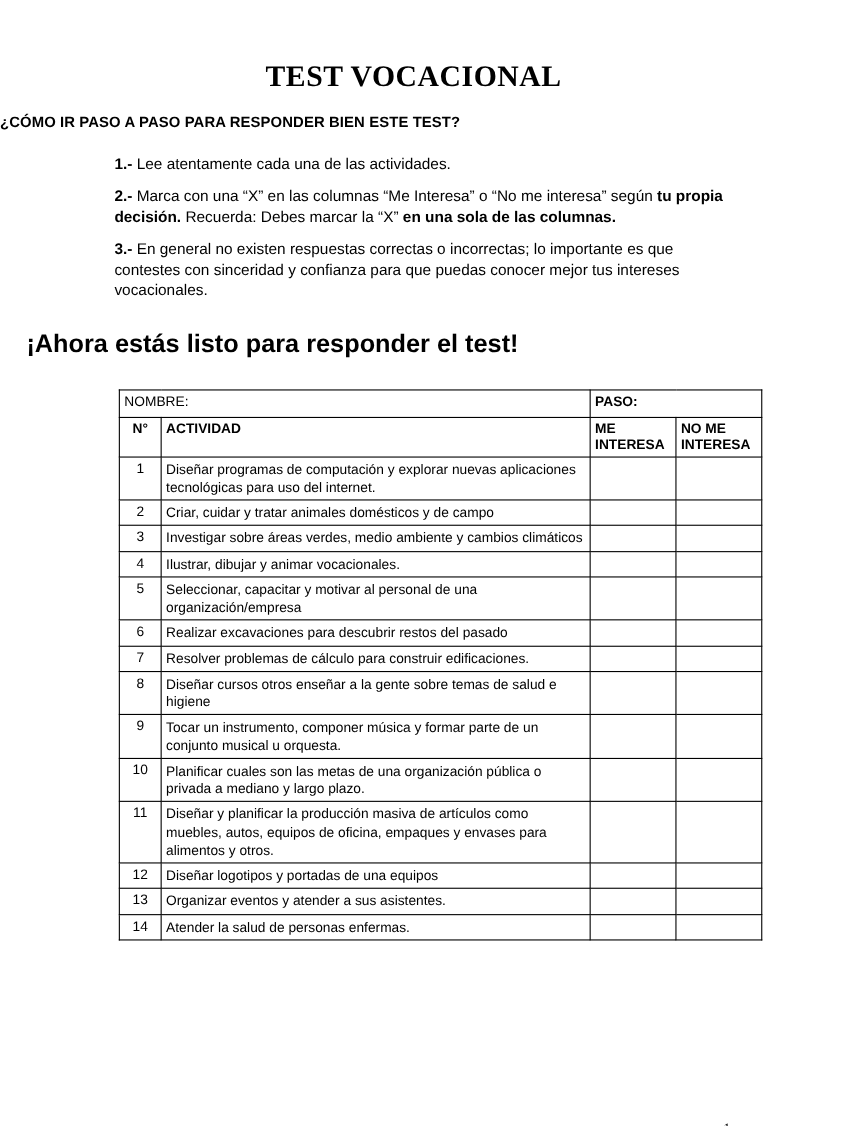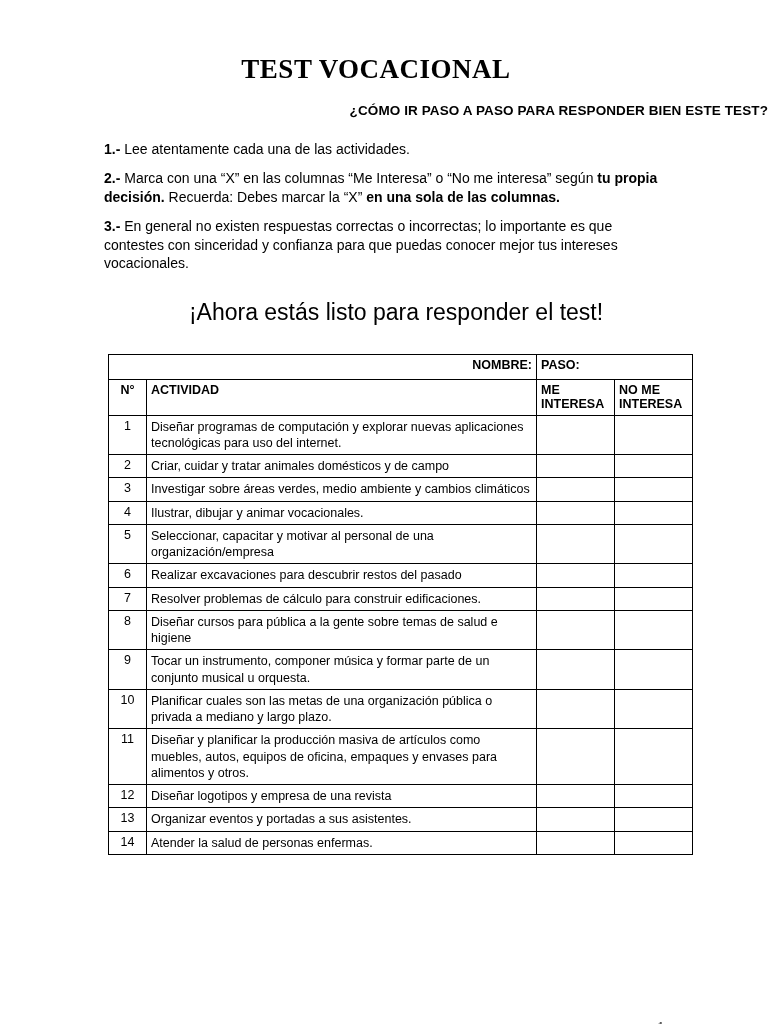--- a/index.html
+++ b/index.html
@@ -24,65 +24,64 @@
   }
   .doc-title {
     text-align: center;
     font-family: "Liberation Serif", serif;
     font-weight: bold;
     font-size: 27px;
     letter-spacing: 0.5px;
     margin: 54px 16px 0 0;
   }
   .subtitle {
-    text-align: right;
+    text-align: left;
     font-weight: bold;
     font-size: 13.5px;
-    margin: 18px 0 0 0;
+    margin: 18px 12px 0 0;
     letter-spacing: 0.1px;
   }
   .instructions {
     margin: 22px 0 0 0;
     padding: 0 104px 0 104px;
     font-size: 14px;
     line-height: 1.32;
   }
   .instructions p {
     margin: 11px 0 1px 0;
   }
   .instructions b {
     font-weight: bold;
   }
   .ready {
-    text-align: center;
-    font-weight: normal;
+    text-align: left;
+    font-weight: bold;
     font-size: 23px;
     margin: 26px 0 0 0;
     padding-left: 24px;
   }
   .table-wrap {
     margin: 28px 104px 0 108px;
   }
   table.test-table {
     border-collapse: collapse;
     width: 584px;
     table-layout: fixed;
   }
   table.test-table td {
     border: 1px solid #000000;
     vertical-align: top;
     font-size: 12.5px;
     padding: 3px 4px;
   }
   .cell-nombre {
-    font-weight: bold;
+    font-weight: normal;
     font-size: 13px;
     height: 18px;
     padding: 3px 5px;
-    text-align: right;
   }
   .cell-fecha {
     font-weight: bold;
     font-size: 13px;
     padding: 3px 5px;
   }
   .hdr-num {
     font-weight: bold;
     text-align: center;
     font-size: 13px;
@@ -217,21 +216,21 @@
           <td class="mark-cell"></td>
         </tr>
         <tr>
           <td class="row-num">7</td>
           <td class="row-act">Resolver problemas de cálculo para construir edificaciones.</td>
           <td class="mark-cell"></td>
           <td class="mark-cell"></td>
         </tr>
         <tr>
           <td class="row-num">8</td>
-          <td class="row-act">Diseñar cursos para pública a la gente sobre temas de salud e higiene</td>
+          <td class="row-act">Diseñar cursos otros enseñar a la gente sobre temas de salud e higiene</td>
           <td class="mark-cell"></td>
           <td class="mark-cell"></td>
         </tr>
         <tr>
           <td class="row-num">9</td>
           <td class="row-act">Tocar un instrumento,  componer música y formar parte de un conjunto musical u orquesta.</td>
           <td class="mark-cell"></td>
           <td class="mark-cell"></td>
         </tr>
         <tr>
@@ -241,27 +240,27 @@
           <td class="mark-cell"></td>
         </tr>
         <tr>
           <td class="row-num">11</td>
           <td class="row-act">Diseñar y planificar la producción masiva de artículos como muebles, autos, equipos de oficina, empaques y envases para alimentos y otros.</td>
           <td class="mark-cell"></td>
           <td class="mark-cell"></td>
         </tr>
         <tr>
           <td class="row-num">12</td>
-          <td class="row-act bottom">Diseñar logotipos y empresa de una revista</td>
+          <td class="row-act bottom">Diseñar logotipos y portadas de una equipos</td>
           <td class="mark-cell"></td>
           <td class="mark-cell"></td>
         </tr>
         <tr>
           <td class="row-num">13</td>
-          <td class="row-act bottom">Organizar eventos y portadas a sus asistentes.</td>
+          <td class="row-act bottom">Organizar eventos y atender a sus asistentes.</td>
           <td class="mark-cell"></td>
           <td class="mark-cell"></td>
         </tr>
         <tr>
           <td class="row-num">14</td>
           <td class="row-act bottom">Atender la salud de personas enfermas.</td>
           <td class="mark-cell"></td>
           <td class="mark-cell"></td>
         </tr>
       </tbody>

